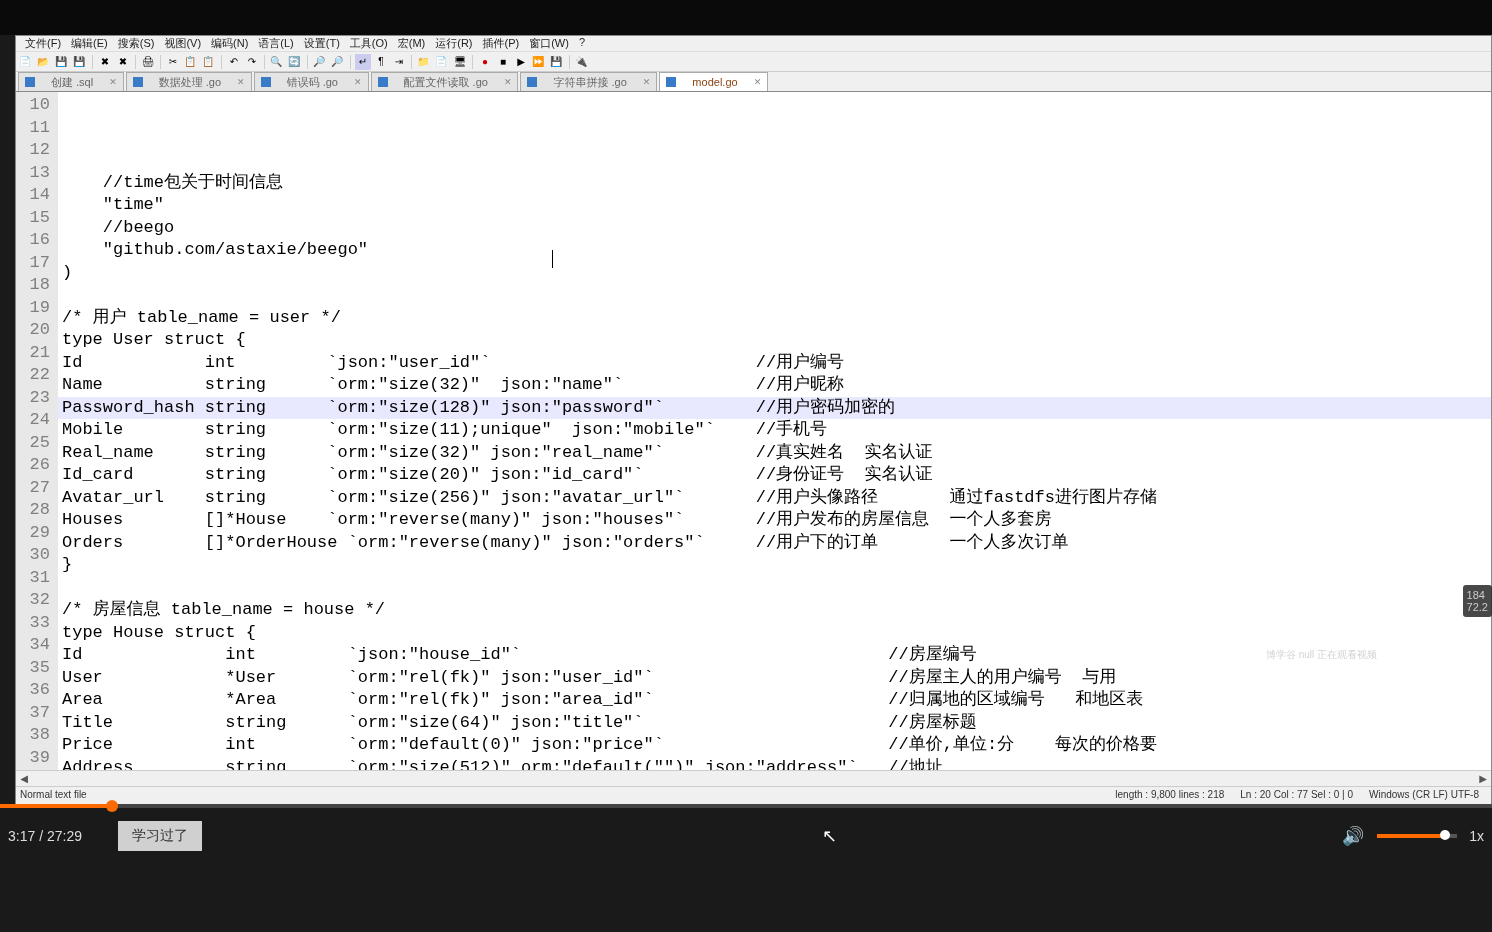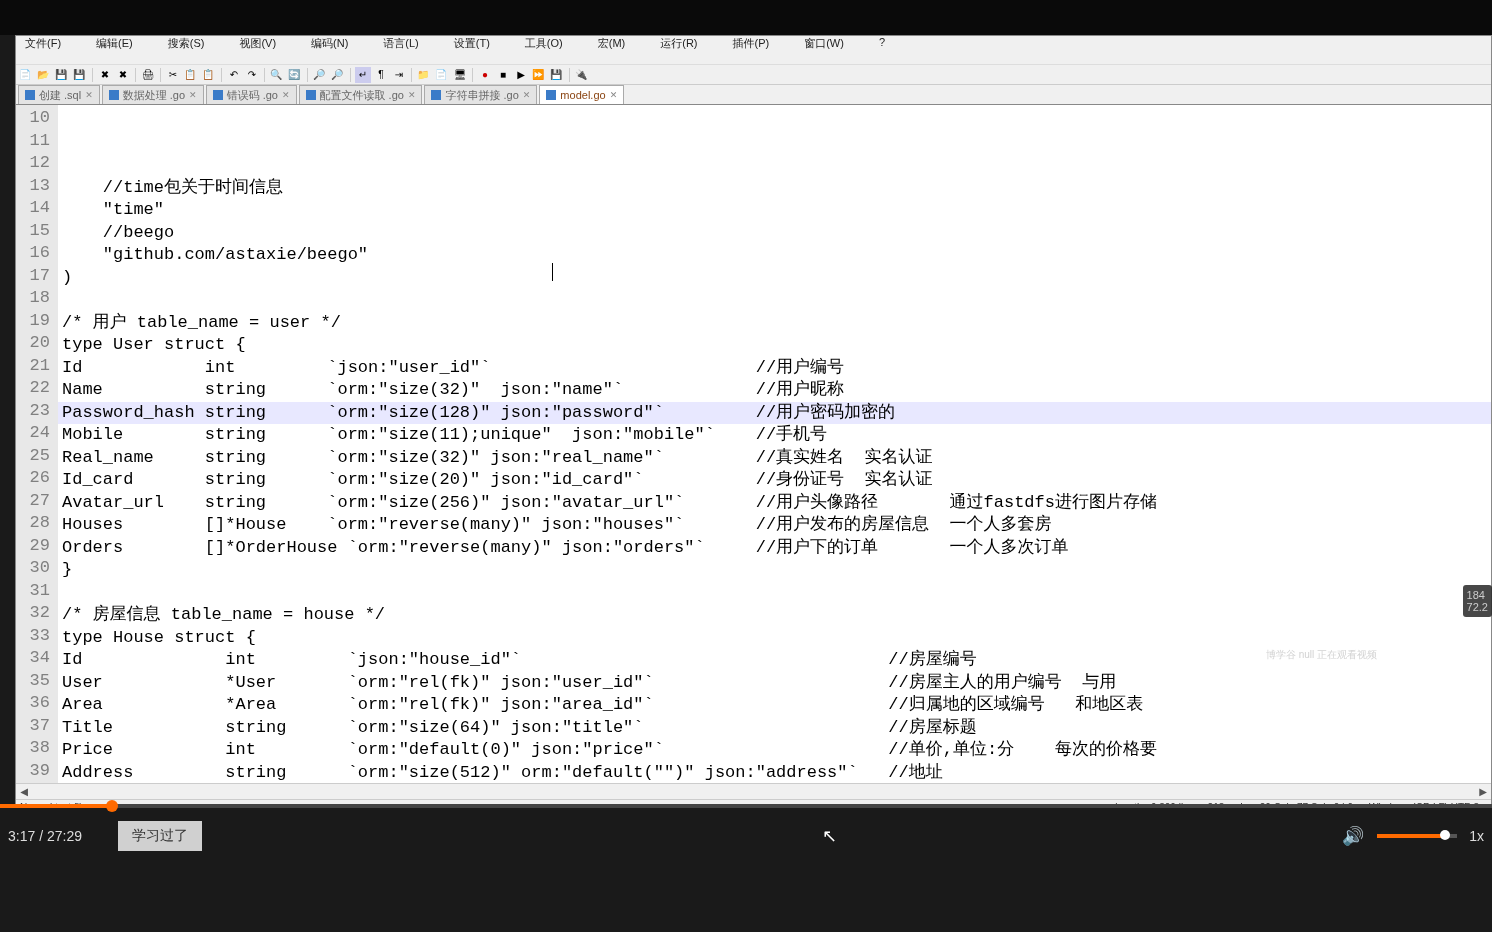--- a/index.html
+++ b/index.html
@@ -31,28 +31,27 @@
   font-size: 11px;
   color: #333;
   border-bottom: 1px solid #ddd;
 }
 .title-bar .doc-icon {
   width: 12px; height: 12px;
   background: #4a9; margin-right: 4px;
 }
 .title-bar .win-controls { margin-left: auto; display: flex; gap: 12px; color: #555; }
 .menu-bar {
-  height: 29px;
+  height: 16px;
   background: #f0f0f0;
   display: flex;
   padding: 0 4px;
   font-size: 11px;
   color: #222;
   border-bottom: 1px solid #ddd;
-  gap: 25px;
 }
 .menu-bar span { padding: 0 5px; cursor: pointer; }
 .toolbar {
   height: 20px;
   background: #f0f0f0;
   display: flex;
   align-items: center;
   padding: 0 2px;
   gap: 2px;
   border-bottom: 1px solid #ccc;
@@ -73,21 +72,21 @@
   font-size: 11px;
 }
 .tab {
   padding: 2px 6px;
   background: #e4e4e4;
   border: 1px solid #aaa;
   border-bottom: none;
   margin-right: 2px;
   display: flex;
   align-items: center;
-  gap: 4px;
+  gap: 16px;
   color: #666;
 }
 .tab.active { background: #fff; color: #8b4513; }
 .tab .tab-icn { width: 10px; height: 10px; background: #3a7bc8; }
 .tab .tab-cls { color: #888; font-size: 9px; }
 .editor {
   display: flex;
   height: 678px;
   background: #fff;
   overflow: hidden;
@@ -102,21 +101,21 @@
   color: #808080;
   line-height: 22.5px;
   padding-top: 2px;
 }
 .code-area {
   flex: 1;
   font-family: Consolas, "Courier New", monospace;
   font-size: 17px;
   color: #000;
   line-height: 22.5px;
-  padding-top: 4px;
+  padding-top: 12px;
   white-space: pre;
   overflow: hidden;
   position: relative;
 }
 .code-line { height: 22.5px; padding-left: 4px; }
 .code-line.hl { background: #e8e8ff; }
 .scroll-h {
   height: 16px;
   background: #f0f0f0;
   border-top: 1px solid #ccc;

